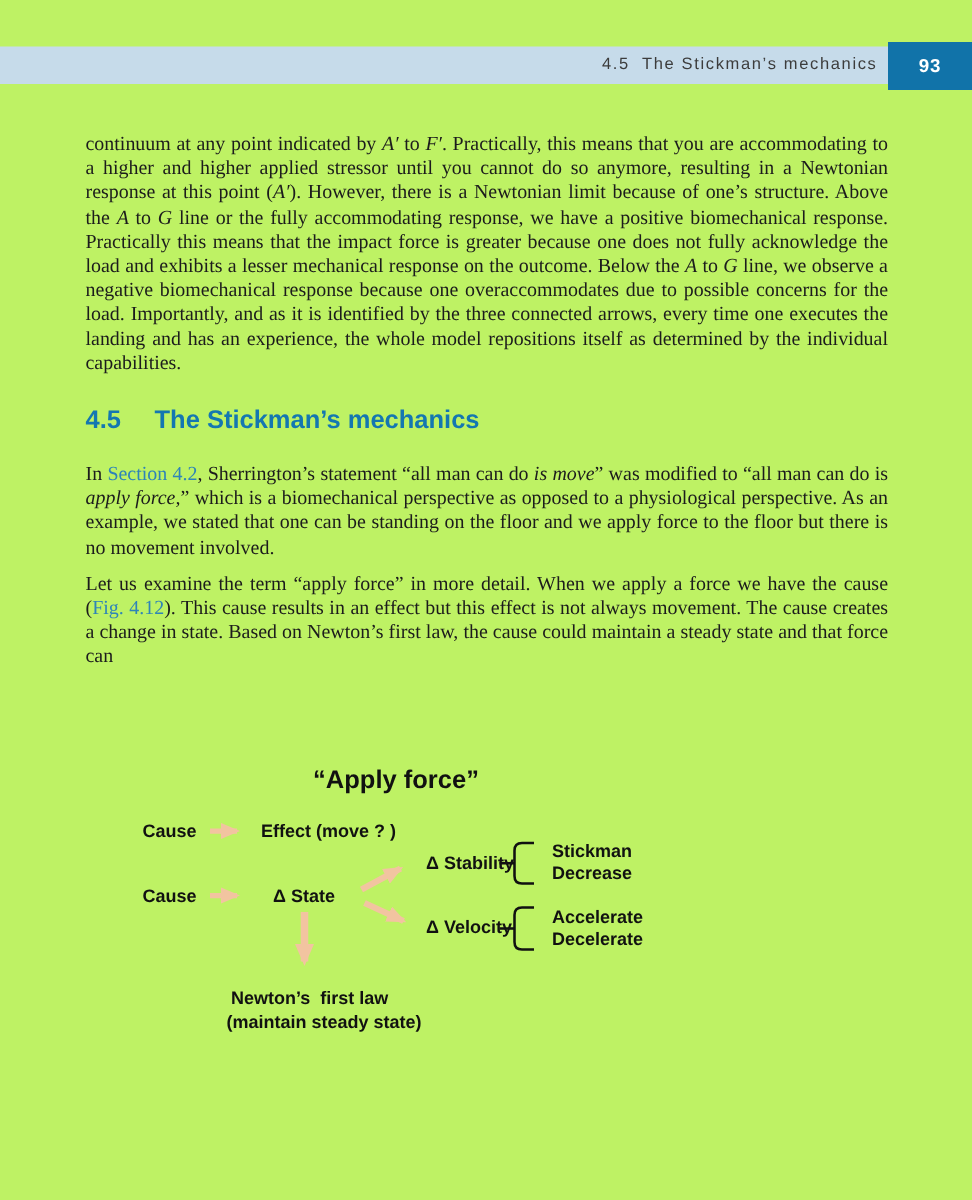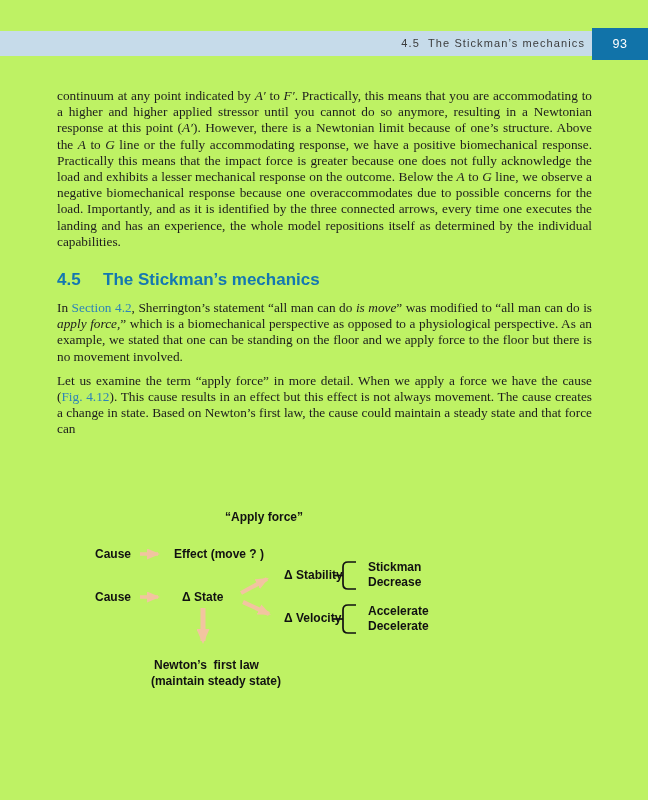--- a/index.html
+++ b/index.html
@@ -14,43 +14,43 @@
   }
   .running-head{
     position:absolute;right:63px;top:0;height:25px;line-height:25px;
     font-family:"Liberation Sans",sans-serif;font-size:11px;
     letter-spacing:1.1px;color:#3c3c3c;white-space:pre;
   }
   .page-num{
     position:absolute;right:0;top:-3px;width:56px;height:32px;
     background:#1173a9;color:#ffffff;display:flex;align-items:center;
     justify-content:center;font-family:"Liberation Sans",sans-serif;
-    font-size:12.5px;font-weight:normal;letter-spacing:0.5px;
+    font-size:12.5px;font-weight:bold;letter-spacing:0.5px;
   }
   
   .content{position:absolute;left:57px;top:88px;width:535px;}
   .body-p{
     margin:0;font-size:13.3px;line-height:16.2px;text-align:justify;
     color:#1c1c1c;
   }
   .run-i{font-style:italic;}
   .run-link{color:#2e84b8;cursor:pointer;}
   .sec-heading{
     margin:20px 0 10px 0;font-family:"Liberation Sans",sans-serif;
     font-size:17px;font-weight:bold;color:#1477b1;line-height:20px;
   }
   .sec-num{display:inline-block;width:46px;}
-  .mt1{margin-top:10px;}
+  .mt1{margin-top:18px;}
   .mt2{margin-top:8px;}
   
   .figure{position:absolute;left:57px;top:505px;width:535px;height:185px;}
   .fig-svg{position:absolute;left:0;top:0;}
   .fig-title{
     position:absolute;left:147px;top:5px;width:120px;text-align:center;
-    font-family:"Liberation Sans",sans-serif;font-size:12px;font-weight:bold;
+    font-family:"Liberation Sans",sans-serif;font-size:17px;font-weight:bold;
     color:#111111;
   }
   .fig-label{
     position:absolute;font-family:"Liberation Sans",sans-serif;
     font-size:12px;font-weight:bold;color:#111111;line-height:13px;
     white-space:pre;
   }
   .arrow{stroke:#f2c4a0;stroke-width:3.5px;fill:none;}
   .arrow.d{stroke-width:4.2px;}
   .arrow.v{stroke-width:5px;}

